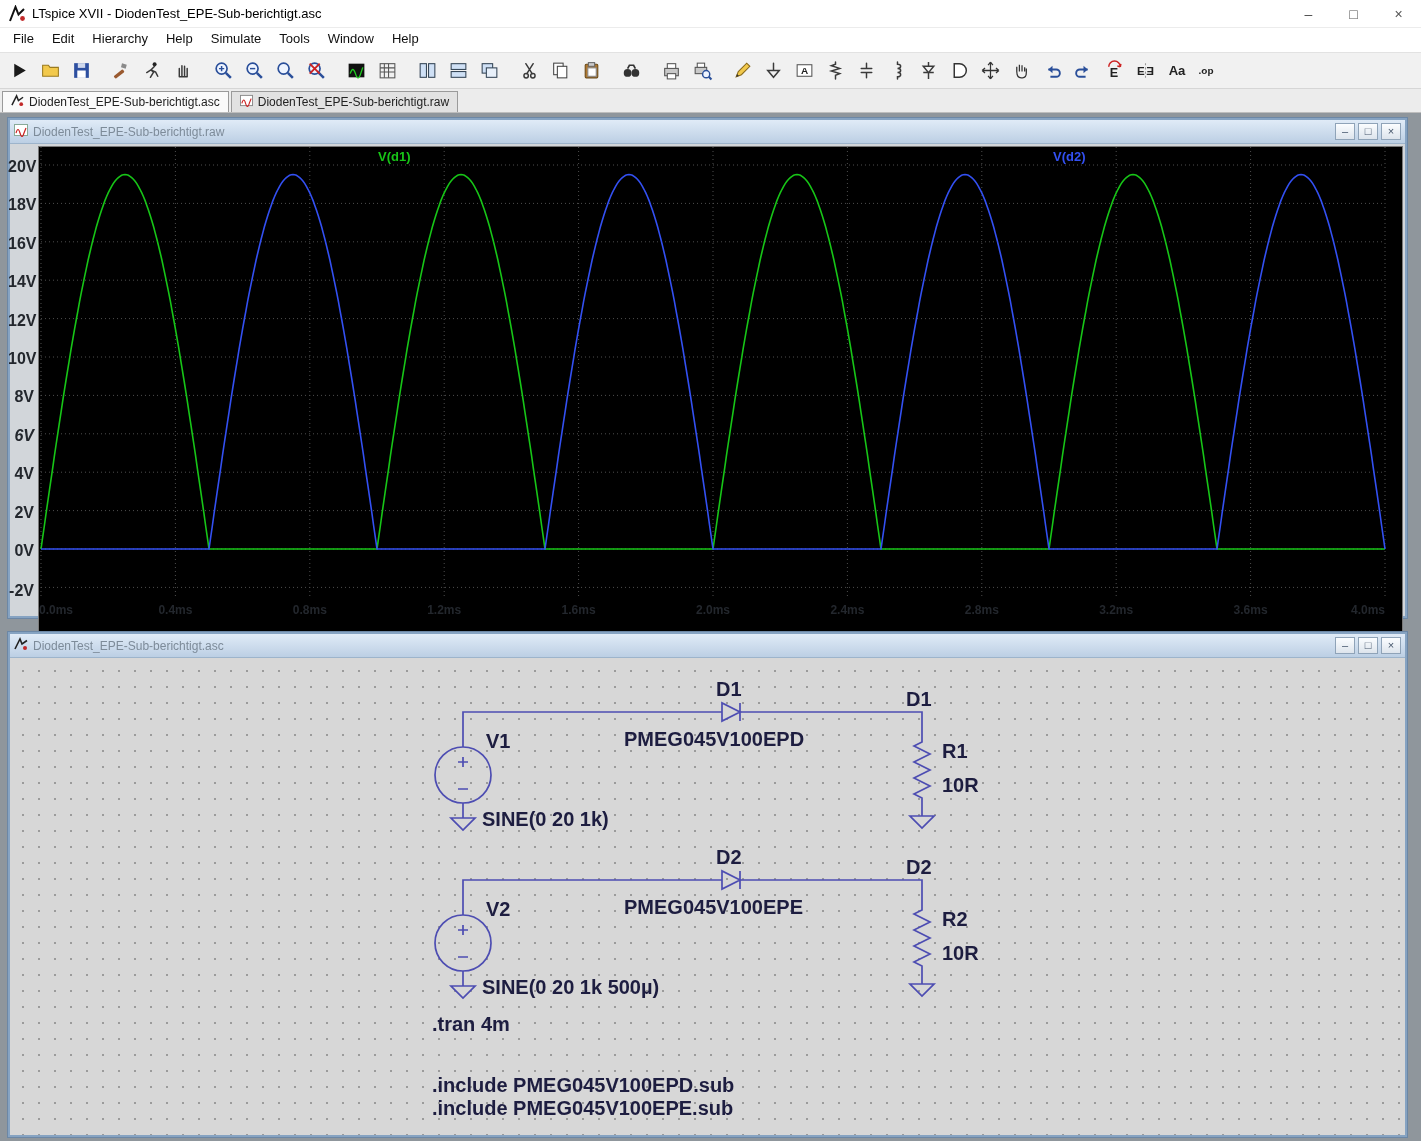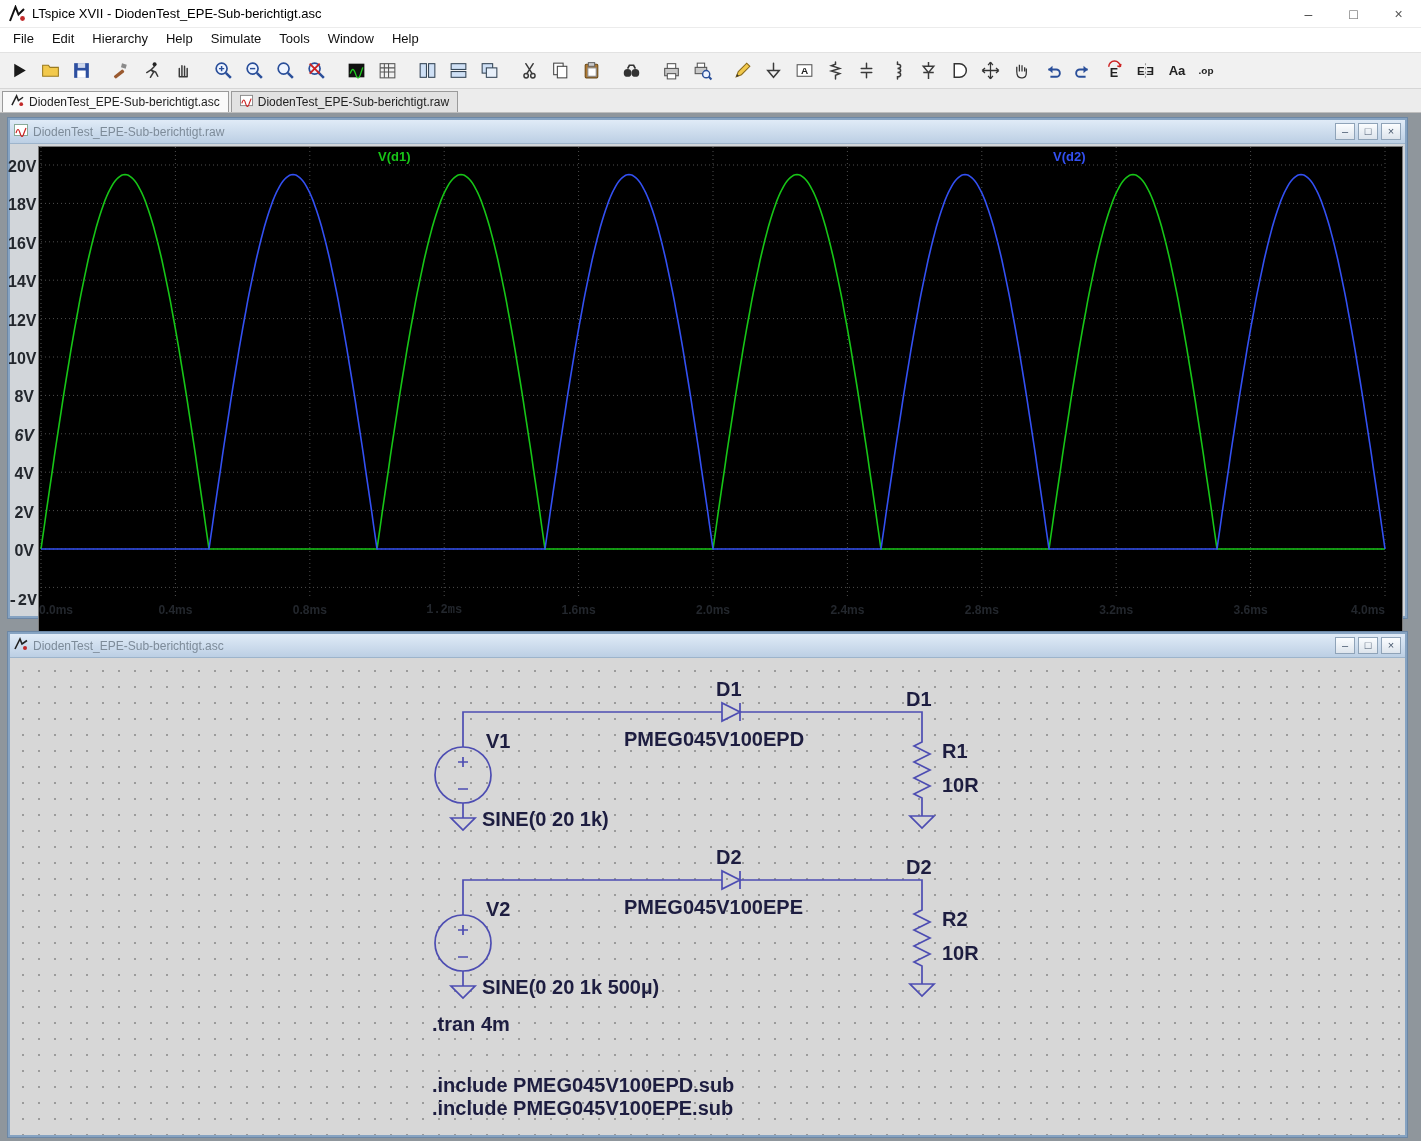--- a/index.html
+++ b/index.html
@@ -353,36 +353,36 @@
           <span class="ytick" style="top: 52.4px;">18V</span>
           <span class="ytick" style="top: 90.8px;">16V</span>
           <span class="ytick" style="top: 129.2px;">14V</span>
           <span class="ytick" style="top: 167.6px;">12V</span>
           <span class="ytick" style="top: 206px;">10V</span>
           <span class="ytick" style="top: 244.4px;">8V</span>
           <span class="ytick" style="top: 282.8px; font-style: italic;">6V</span>
           <span class="ytick" style="top: 321.2px;">4V</span>
           <span class="ytick" style="top: 359.6px;">2V</span>
           <span class="ytick" style="top: 398px;">0V</span>
-          <span class="ytick" style="top: 448px; font-family: Liberation Mono, monospace;">-2V</span>
+          <span class="ytick" style="top: 438px;">-2V</span>
         </div>
       <div class="plot-frame">
         <svg id="plot-svg" width="1363" height="452" viewBox="0 0 1363 452">
             <path d="M2.0 0 V452 M136.4 0 V452 M270.8 0 V452 M405.2 0 V452 M539.6 0 V452 M674.0 0 V452 M808.4 0 V452 M942.8 0 V452 M1077.2 0 V452 M1211.6 0 V452 M1346.0 0 V452 M2 18.0 H1346 M2 56.4 H1346 M2 94.8 H1346 M2 133.2 H1346 M2 171.6 H1346 M2 210.0 H1346 M2 248.4 H1346 M2 286.8 H1346 M2 325.2 H1346 M2 363.6 H1346 M2 402.0 H1346 M2 440.4 H1346 " stroke="#4e4e4e" stroke-width="1" stroke-dasharray="1 3" fill="none"></path>
             <path d="M2.0 402.0L3.7 390.2L5.4 378.5L7.0 366.8L8.7 355.1L10.4 343.4L12.1 331.8L13.8 320.3L15.4 308.9L17.1 297.5L18.8 286.3L20.5 275.2L22.2 264.2L23.8 253.3L25.5 242.6L27.2 232.0L28.9 221.6L30.6 211.4L32.2 201.4L33.9 191.6L35.6 181.9L37.3 172.5L39.0 163.3L40.6 154.4L42.3 145.7L44.0 137.3L45.7 129.1L47.4 121.2L49.0 113.5L50.7 106.2L52.4 99.1L54.1 92.3L55.8 85.9L57.4 79.7L59.1 73.9L60.8 68.4L62.5 63.2L64.2 58.4L65.8 53.9L67.5 49.7L69.2 45.9L70.9 42.5L72.6 39.4L74.2 36.6L75.9 34.2L77.6 32.2L79.3 30.6L81.0 29.3L82.6 28.3L84.3 27.8L86.0 27.6L87.7 27.8L89.4 28.3L91.0 29.3L92.7 30.6L94.4 32.2L96.1 34.2L97.8 36.6L99.4 39.4L101.1 42.5L102.8 45.9L104.5 49.7L106.2 53.9L107.8 58.4L109.5 63.2L111.2 68.4L112.9 73.9L114.6 79.7L116.2 85.9L117.9 92.3L119.6 99.1L121.3 106.2L123.0 113.5L124.6 121.2L126.3 129.1L128.0 137.3L129.7 145.7L131.4 154.4L133.0 163.3L134.7 172.5L136.4 181.9L138.1 191.6L139.8 201.4L141.4 211.4L143.1 221.6L144.8 232.0L146.5 242.6L148.2 253.3L149.8 264.2L151.5 275.2L153.2 286.3L154.9 297.5L156.6 308.9L158.2 320.3L159.9 331.8L161.6 343.4L163.3 355.1L165.0 366.8L166.6 378.5L168.3 390.2L170.0 402.0L171.7 402.0L173.4 402.0L175.0 402.0L176.7 402.0L178.4 402.0L180.1 402.0L181.8 402.0L183.4 402.0L185.1 402.0L186.8 402.0L188.5 402.0L190.2 402.0L191.8 402.0L193.5 402.0L195.2 402.0L196.9 402.0L198.6 402.0L200.2 402.0L201.9 402.0L203.6 402.0L205.3 402.0L207.0 402.0L208.6 402.0L210.3 402.0L212.0 402.0L213.7 402.0L215.4 402.0L217.0 402.0L218.7 402.0L220.4 402.0L222.1 402.0L223.8 402.0L225.4 402.0L227.1 402.0L228.8 402.0L230.5 402.0L232.2 402.0L233.8 402.0L235.5 402.0L237.2 402.0L238.9 402.0L240.6 402.0L242.2 402.0L243.9 402.0L245.6 402.0L247.3 402.0L249.0 402.0L250.6 402.0L252.3 402.0L254.0 402.0L255.7 402.0L257.4 402.0L259.0 402.0L260.7 402.0L262.4 402.0L264.1 402.0L265.8 402.0L267.4 402.0L269.1 402.0L270.8 402.0L272.5 402.0L274.2 402.0L275.8 402.0L277.5 402.0L279.2 402.0L280.9 402.0L282.6 402.0L284.2 402.0L285.9 402.0L287.6 402.0L289.3 402.0L291.0 402.0L292.6 402.0L294.3 402.0L296.0 402.0L297.7 402.0L299.4 402.0L301.0 402.0L302.7 402.0L304.4 402.0L306.1 402.0L307.8 402.0L309.4 402.0L311.1 402.0L312.8 402.0L314.5 402.0L316.2 402.0L317.8 402.0L319.5 402.0L321.2 402.0L322.9 402.0L324.6 402.0L326.2 402.0L327.9 402.0L329.6 402.0L331.3 402.0L333.0 402.0L334.6 402.0L336.3 402.0L338.0 402.0L339.7 390.2L341.4 378.5L343.0 366.8L344.7 355.1L346.4 343.4L348.1 331.8L349.8 320.3L351.4 308.9L353.1 297.5L354.8 286.3L356.5 275.2L358.2 264.2L359.8 253.3L361.5 242.6L363.2 232.0L364.9 221.6L366.6 211.4L368.2 201.4L369.9 191.6L371.6 181.9L373.3 172.5L375.0 163.3L376.6 154.4L378.3 145.7L380.0 137.3L381.7 129.1L383.4 121.2L385.0 113.5L386.7 106.2L388.4 99.1L390.1 92.3L391.8 85.9L393.4 79.7L395.1 73.9L396.8 68.4L398.5 63.2L400.2 58.4L401.8 53.9L403.5 49.7L405.2 45.9L406.9 42.5L408.6 39.4L410.2 36.6L411.9 34.2L413.6 32.2L415.3 30.6L417.0 29.3L418.6 28.3L420.3 27.8L422.0 27.6L423.7 27.8L425.4 28.3L427.0 29.3L428.7 30.6L430.4 32.2L432.1 34.2L433.8 36.6L435.4 39.4L437.1 42.5L438.8 45.9L440.5 49.7L442.2 53.9L443.8 58.4L445.5 63.2L447.2 68.4L448.9 73.9L450.6 79.7L452.2 85.9L453.9 92.3L455.6 99.1L457.3 106.2L459.0 113.5L460.6 121.2L462.3 129.1L464.0 137.3L465.7 145.7L467.4 154.4L469.0 163.3L470.7 172.5L472.4 181.9L474.1 191.6L475.8 201.4L477.4 211.4L479.1 221.6L480.8 232.0L482.5 242.6L484.2 253.3L485.8 264.2L487.5 275.2L489.2 286.3L490.9 297.5L492.6 308.9L494.2 320.3L495.9 331.8L497.6 343.4L499.3 355.1L501.0 366.8L502.6 378.5L504.3 390.2L506.0 402.0L507.7 402.0L509.4 402.0L511.0 402.0L512.7 402.0L514.4 402.0L516.1 402.0L517.8 402.0L519.4 402.0L521.1 402.0L522.8 402.0L524.5 402.0L526.2 402.0L527.8 402.0L529.5 402.0L531.2 402.0L532.9 402.0L534.6 402.0L536.2 402.0L537.9 402.0L539.6 402.0L541.3 402.0L543.0 402.0L544.6 402.0L546.3 402.0L548.0 402.0L549.7 402.0L551.4 402.0L553.0 402.0L554.7 402.0L556.4 402.0L558.1 402.0L559.8 402.0L561.4 402.0L563.1 402.0L564.8 402.0L566.5 402.0L568.2 402.0L569.8 402.0L571.5 402.0L573.2 402.0L574.9 402.0L576.6 402.0L578.2 402.0L579.9 402.0L581.6 402.0L583.3 402.0L585.0 402.0L586.6 402.0L588.3 402.0L590.0 402.0L591.7 402.0L593.4 402.0L595.0 402.0L596.7 402.0L598.4 402.0L600.1 402.0L601.8 402.0L603.4 402.0L605.1 402.0L606.8 402.0L608.5 402.0L610.2 402.0L611.8 402.0L613.5 402.0L615.2 402.0L616.9 402.0L618.6 402.0L620.2 402.0L621.9 402.0L623.6 402.0L625.3 402.0L627.0 402.0L628.6 402.0L630.3 402.0L632.0 402.0L633.7 402.0L635.4 402.0L637.0 402.0L638.7 402.0L640.4 402.0L642.1 402.0L643.8 402.0L645.4 402.0L647.1 402.0L648.8 402.0L650.5 402.0L652.2 402.0L653.8 402.0L655.5 402.0L657.2 402.0L658.9 402.0L660.6 402.0L662.2 402.0L663.9 402.0L665.6 402.0L667.3 402.0L669.0 402.0L670.6 402.0L672.3 402.0L674.0 402.0L675.7 390.2L677.4 378.5L679.0 366.8L680.7 355.1L682.4 343.4L684.1 331.8L685.8 320.3L687.4 308.9L689.1 297.5L690.8 286.3L692.5 275.2L694.2 264.2L695.8 253.3L697.5 242.6L699.2 232.0L700.9 221.6L702.6 211.4L704.2 201.4L705.9 191.6L707.6 181.9L709.3 172.5L711.0 163.3L712.6 154.4L714.3 145.7L716.0 137.3L717.7 129.1L719.4 121.2L721.0 113.5L722.7 106.2L724.4 99.1L726.1 92.3L727.8 85.9L729.4 79.7L731.1 73.9L732.8 68.4L734.5 63.2L736.2 58.4L737.8 53.9L739.5 49.7L741.2 45.9L742.9 42.5L744.6 39.4L746.2 36.6L747.9 34.2L749.6 32.2L751.3 30.6L753.0 29.3L754.6 28.3L756.3 27.8L758.0 27.6L759.7 27.8L761.4 28.3L763.0 29.3L764.7 30.6L766.4 32.2L768.1 34.2L769.8 36.6L771.4 39.4L773.1 42.5L774.8 45.9L776.5 49.7L778.2 53.9L779.8 58.4L781.5 63.2L783.2 68.4L784.9 73.9L786.6 79.7L788.2 85.9L789.9 92.3L791.6 99.1L793.3 106.2L795.0 113.5L796.6 121.2L798.3 129.1L800.0 137.3L801.7 145.7L803.4 154.4L805.0 163.3L806.7 172.5L808.4 181.9L810.1 191.6L811.8 201.4L813.4 211.4L815.1 221.6L816.8 232.0L818.5 242.6L820.2 253.3L821.8 264.2L823.5 275.2L825.2 286.3L826.9 297.5L828.6 308.9L830.2 320.3L831.9 331.8L833.6 343.4L835.3 355.1L837.0 366.8L838.6 378.5L840.3 390.2L842.0 402.0L843.7 402.0L845.4 402.0L847.0 402.0L848.7 402.0L850.4 402.0L852.1 402.0L853.8 402.0L855.4 402.0L857.1 402.0L858.8 402.0L860.5 402.0L862.2 402.0L863.8 402.0L865.5 402.0L867.2 402.0L868.9 402.0L870.6 402.0L872.2 402.0L873.9 402.0L875.6 402.0L877.3 402.0L879.0 402.0L880.6 402.0L882.3 402.0L884.0 402.0L885.7 402.0L887.4 402.0L889.0 402.0L890.7 402.0L892.4 402.0L894.1 402.0L895.8 402.0L897.4 402.0L899.1 402.0L900.8 402.0L902.5 402.0L904.2 402.0L905.8 402.0L907.5 402.0L909.2 402.0L910.9 402.0L912.6 402.0L914.2 402.0L915.9 402.0L917.6 402.0L919.3 402.0L921.0 402.0L922.6 402.0L924.3 402.0L926.0 402.0L927.7 402.0L929.4 402.0L931.0 402.0L932.7 402.0L934.4 402.0L936.1 402.0L937.8 402.0L939.4 402.0L941.1 402.0L942.8 402.0L944.5 402.0L946.2 402.0L947.8 402.0L949.5 402.0L951.2 402.0L952.9 402.0L954.6 402.0L956.2 402.0L957.9 402.0L959.6 402.0L961.3 402.0L963.0 402.0L964.6 402.0L966.3 402.0L968.0 402.0L969.7 402.0L971.4 402.0L973.0 402.0L974.7 402.0L976.4 402.0L978.1 402.0L979.8 402.0L981.4 402.0L983.1 402.0L984.8 402.0L986.5 402.0L988.2 402.0L989.8 402.0L991.5 402.0L993.2 402.0L994.9 402.0L996.6 402.0L998.2 402.0L999.9 402.0L1001.6 402.0L1003.3 402.0L1005.0 402.0L1006.6 402.0L1008.3 402.0L1010.0 402.0L1011.7 390.2L1013.4 378.5L1015.0 366.8L1016.7 355.1L1018.4 343.4L1020.1 331.8L1021.8 320.3L1023.4 308.9L1025.1 297.5L1026.8 286.3L1028.5 275.2L1030.2 264.2L1031.8 253.3L1033.5 242.6L1035.2 232.0L1036.9 221.6L1038.6 211.4L1040.2 201.4L1041.9 191.6L1043.6 181.9L1045.3 172.5L1047.0 163.3L1048.6 154.4L1050.3 145.7L1052.0 137.3L1053.7 129.1L1055.4 121.2L1057.0 113.5L1058.7 106.2L1060.4 99.1L1062.1 92.3L1063.8 85.9L1065.4 79.7L1067.1 73.9L1068.8 68.4L1070.5 63.2L1072.2 58.4L1073.8 53.9L1075.5 49.7L1077.2 45.9L1078.9 42.5L1080.6 39.4L1082.2 36.6L1083.9 34.2L1085.6 32.2L1087.3 30.6L1089.0 29.3L1090.6 28.3L1092.3 27.8L1094.0 27.6L1095.7 27.8L1097.4 28.3L1099.0 29.3L1100.7 30.6L1102.4 32.2L1104.1 34.2L1105.8 36.6L1107.4 39.4L1109.1 42.5L1110.8 45.9L1112.5 49.7L1114.2 53.9L1115.8 58.4L1117.5 63.2L1119.2 68.4L1120.9 73.9L1122.6 79.7L1124.2 85.9L1125.9 92.3L1127.6 99.1L1129.3 106.2L1131.0 113.5L1132.6 121.2L1134.3 129.1L1136.0 137.3L1137.7 145.7L1139.4 154.4L1141.0 163.3L1142.7 172.5L1144.4 181.9L1146.1 191.6L1147.8 201.4L1149.4 211.4L1151.1 221.6L1152.8 232.0L1154.5 242.6L1156.2 253.3L1157.8 264.2L1159.5 275.2L1161.2 286.3L1162.9 297.5L1164.6 308.9L1166.2 320.3L1167.9 331.8L1169.6 343.4L1171.3 355.1L1173.0 366.8L1174.6 378.5L1176.3 390.2L1178.0 402.0L1179.7 402.0L1181.4 402.0L1183.0 402.0L1184.7 402.0L1186.4 402.0L1188.1 402.0L1189.8 402.0L1191.4 402.0L1193.1 402.0L1194.8 402.0L1196.5 402.0L1198.2 402.0L1199.8 402.0L1201.5 402.0L1203.2 402.0L1204.9 402.0L1206.6 402.0L1208.2 402.0L1209.9 402.0L1211.6 402.0L1213.3 402.0L1215.0 402.0L1216.6 402.0L1218.3 402.0L1220.0 402.0L1221.7 402.0L1223.4 402.0L1225.0 402.0L1226.7 402.0L1228.4 402.0L1230.1 402.0L1231.8 402.0L1233.4 402.0L1235.1 402.0L1236.8 402.0L1238.5 402.0L1240.2 402.0L1241.8 402.0L1243.5 402.0L1245.2 402.0L1246.9 402.0L1248.6 402.0L1250.2 402.0L1251.9 402.0L1253.6 402.0L1255.3 402.0L1257.0 402.0L1258.6 402.0L1260.3 402.0L1262.0 402.0L1263.7 402.0L1265.4 402.0L1267.0 402.0L1268.7 402.0L1270.4 402.0L1272.1 402.0L1273.8 402.0L1275.4 402.0L1277.1 402.0L1278.8 402.0L1280.5 402.0L1282.2 402.0L1283.8 402.0L1285.5 402.0L1287.2 402.0L1288.9 402.0L1290.6 402.0L1292.2 402.0L1293.9 402.0L1295.6 402.0L1297.3 402.0L1299.0 402.0L1300.6 402.0L1302.3 402.0L1304.0 402.0L1305.7 402.0L1307.4 402.0L1309.0 402.0L1310.7 402.0L1312.4 402.0L1314.1 402.0L1315.8 402.0L1317.4 402.0L1319.1 402.0L1320.8 402.0L1322.5 402.0L1324.2 402.0L1325.8 402.0L1327.5 402.0L1329.2 402.0L1330.9 402.0L1332.6 402.0L1334.2 402.0L1335.9 402.0L1337.6 402.0L1339.3 402.0L1341.0 402.0L1342.6 402.0L1344.3 402.0L1346.0 402.0" stroke="#17c517" stroke-width="1.6" fill="none"></path>
             <path d="M2.0 402.0L3.7 402.0L5.4 402.0L7.0 402.0L8.7 402.0L10.4 402.0L12.1 402.0L13.8 402.0L15.4 402.0L17.1 402.0L18.8 402.0L20.5 402.0L22.2 402.0L23.8 402.0L25.5 402.0L27.2 402.0L28.9 402.0L30.6 402.0L32.2 402.0L33.9 402.0L35.6 402.0L37.3 402.0L39.0 402.0L40.6 402.0L42.3 402.0L44.0 402.0L45.7 402.0L47.4 402.0L49.0 402.0L50.7 402.0L52.4 402.0L54.1 402.0L55.8 402.0L57.4 402.0L59.1 402.0L60.8 402.0L62.5 402.0L64.2 402.0L65.8 402.0L67.5 402.0L69.2 402.0L70.9 402.0L72.6 402.0L74.2 402.0L75.9 402.0L77.6 402.0L79.3 402.0L81.0 402.0L82.6 402.0L84.3 402.0L86.0 402.0L87.7 402.0L89.4 402.0L91.0 402.0L92.7 402.0L94.4 402.0L96.1 402.0L97.8 402.0L99.4 402.0L101.1 402.0L102.8 402.0L104.5 402.0L106.2 402.0L107.8 402.0L109.5 402.0L111.2 402.0L112.9 402.0L114.6 402.0L116.2 402.0L117.9 402.0L119.6 402.0L121.3 402.0L123.0 402.0L124.6 402.0L126.3 402.0L128.0 402.0L129.7 402.0L131.4 402.0L133.0 402.0L134.7 402.0L136.4 402.0L138.1 402.0L139.8 402.0L141.4 402.0L143.1 402.0L144.8 402.0L146.5 402.0L148.2 402.0L149.8 402.0L151.5 402.0L153.2 402.0L154.9 402.0L156.6 402.0L158.2 402.0L159.9 402.0L161.6 402.0L163.3 402.0L165.0 402.0L166.6 402.0L168.3 402.0L170.0 402.0L171.7 390.2L173.4 378.5L175.0 366.8L176.7 355.1L178.4 343.4L180.1 331.8L181.8 320.3L183.4 308.9L185.1 297.5L186.8 286.3L188.5 275.2L190.2 264.2L191.8 253.3L193.5 242.6L195.2 232.0L196.9 221.6L198.6 211.4L200.2 201.4L201.9 191.6L203.6 181.9L205.3 172.5L207.0 163.3L208.6 154.4L210.3 145.7L212.0 137.3L213.7 129.1L215.4 121.2L217.0 113.5L218.7 106.2L220.4 99.1L222.1 92.3L223.8 85.9L225.4 79.7L227.1 73.9L228.8 68.4L230.5 63.2L232.2 58.4L233.8 53.9L235.5 49.7L237.2 45.9L238.9 42.5L240.6 39.4L242.2 36.6L243.9 34.2L245.6 32.2L247.3 30.6L249.0 29.3L250.6 28.3L252.3 27.8L254.0 27.6L255.7 27.8L257.4 28.3L259.0 29.3L260.7 30.6L262.4 32.2L264.1 34.2L265.8 36.6L267.4 39.4L269.1 42.5L270.8 45.9L272.5 49.7L274.2 53.9L275.8 58.4L277.5 63.2L279.2 68.4L280.9 73.9L282.6 79.7L284.2 85.9L285.9 92.3L287.6 99.1L289.3 106.2L291.0 113.5L292.6 121.2L294.3 129.1L296.0 137.3L297.7 145.7L299.4 154.4L301.0 163.3L302.7 172.5L304.4 181.9L306.1 191.6L307.8 201.4L309.4 211.4L311.1 221.6L312.8 232.0L314.5 242.6L316.2 253.3L317.8 264.2L319.5 275.2L321.2 286.3L322.9 297.5L324.6 308.9L326.2 320.3L327.9 331.8L329.6 343.4L331.3 355.1L333.0 366.8L334.6 378.5L336.3 390.2L338.0 402.0L339.7 402.0L341.4 402.0L343.0 402.0L344.7 402.0L346.4 402.0L348.1 402.0L349.8 402.0L351.4 402.0L353.1 402.0L354.8 402.0L356.5 402.0L358.2 402.0L359.8 402.0L361.5 402.0L363.2 402.0L364.9 402.0L366.6 402.0L368.2 402.0L369.9 402.0L371.6 402.0L373.3 402.0L375.0 402.0L376.6 402.0L378.3 402.0L380.0 402.0L381.7 402.0L383.4 402.0L385.0 402.0L386.7 402.0L388.4 402.0L390.1 402.0L391.8 402.0L393.4 402.0L395.1 402.0L396.8 402.0L398.5 402.0L400.2 402.0L401.8 402.0L403.5 402.0L405.2 402.0L406.9 402.0L408.6 402.0L410.2 402.0L411.9 402.0L413.6 402.0L415.3 402.0L417.0 402.0L418.6 402.0L420.3 402.0L422.0 402.0L423.7 402.0L425.4 402.0L427.0 402.0L428.7 402.0L430.4 402.0L432.1 402.0L433.8 402.0L435.4 402.0L437.1 402.0L438.8 402.0L440.5 402.0L442.2 402.0L443.8 402.0L445.5 402.0L447.2 402.0L448.9 402.0L450.6 402.0L452.2 402.0L453.9 402.0L455.6 402.0L457.3 402.0L459.0 402.0L460.6 402.0L462.3 402.0L464.0 402.0L465.7 402.0L467.4 402.0L469.0 402.0L470.7 402.0L472.4 402.0L474.1 402.0L475.8 402.0L477.4 402.0L479.1 402.0L480.8 402.0L482.5 402.0L484.2 402.0L485.8 402.0L487.5 402.0L489.2 402.0L490.9 402.0L492.6 402.0L494.2 402.0L495.9 402.0L497.6 402.0L499.3 402.0L501.0 402.0L502.6 402.0L504.3 402.0L506.0 402.0L507.7 390.2L509.4 378.5L511.0 366.8L512.7 355.1L514.4 343.4L516.1 331.8L517.8 320.3L519.4 308.9L521.1 297.5L522.8 286.3L524.5 275.2L526.2 264.2L527.8 253.3L529.5 242.6L531.2 232.0L532.9 221.6L534.6 211.4L536.2 201.4L537.9 191.6L539.6 181.9L541.3 172.5L543.0 163.3L544.6 154.4L546.3 145.7L548.0 137.3L549.7 129.1L551.4 121.2L553.0 113.5L554.7 106.2L556.4 99.1L558.1 92.3L559.8 85.9L561.4 79.7L563.1 73.9L564.8 68.4L566.5 63.2L568.2 58.4L569.8 53.9L571.5 49.7L573.2 45.9L574.9 42.5L576.6 39.4L578.2 36.6L579.9 34.2L581.6 32.2L583.3 30.6L585.0 29.3L586.6 28.3L588.3 27.8L590.0 27.6L591.7 27.8L593.4 28.3L595.0 29.3L596.7 30.6L598.4 32.2L600.1 34.2L601.8 36.6L603.4 39.4L605.1 42.5L606.8 45.9L608.5 49.7L610.2 53.9L611.8 58.4L613.5 63.2L615.2 68.4L616.9 73.9L618.6 79.7L620.2 85.9L621.9 92.3L623.6 99.1L625.3 106.2L627.0 113.5L628.6 121.2L630.3 129.1L632.0 137.3L633.7 145.7L635.4 154.4L637.0 163.3L638.7 172.5L640.4 181.9L642.1 191.6L643.8 201.4L645.4 211.4L647.1 221.6L648.8 232.0L650.5 242.6L652.2 253.3L653.8 264.2L655.5 275.2L657.2 286.3L658.9 297.5L660.6 308.9L662.2 320.3L663.9 331.8L665.6 343.4L667.3 355.1L669.0 366.8L670.6 378.5L672.3 390.2L674.0 402.0L675.7 402.0L677.4 402.0L679.0 402.0L680.7 402.0L682.4 402.0L684.1 402.0L685.8 402.0L687.4 402.0L689.1 402.0L690.8 402.0L692.5 402.0L694.2 402.0L695.8 402.0L697.5 402.0L699.2 402.0L700.9 402.0L702.6 402.0L704.2 402.0L705.9 402.0L707.6 402.0L709.3 402.0L711.0 402.0L712.6 402.0L714.3 402.0L716.0 402.0L717.7 402.0L719.4 402.0L721.0 402.0L722.7 402.0L724.4 402.0L726.1 402.0L727.8 402.0L729.4 402.0L731.1 402.0L732.8 402.0L734.5 402.0L736.2 402.0L737.8 402.0L739.5 402.0L741.2 402.0L742.9 402.0L744.6 402.0L746.2 402.0L747.9 402.0L749.6 402.0L751.3 402.0L753.0 402.0L754.6 402.0L756.3 402.0L758.0 402.0L759.7 402.0L761.4 402.0L763.0 402.0L764.7 402.0L766.4 402.0L768.1 402.0L769.8 402.0L771.4 402.0L773.1 402.0L774.8 402.0L776.5 402.0L778.2 402.0L779.8 402.0L781.5 402.0L783.2 402.0L784.9 402.0L786.6 402.0L788.2 402.0L789.9 402.0L791.6 402.0L793.3 402.0L795.0 402.0L796.6 402.0L798.3 402.0L800.0 402.0L801.7 402.0L803.4 402.0L805.0 402.0L806.7 402.0L808.4 402.0L810.1 402.0L811.8 402.0L813.4 402.0L815.1 402.0L816.8 402.0L818.5 402.0L820.2 402.0L821.8 402.0L823.5 402.0L825.2 402.0L826.9 402.0L828.6 402.0L830.2 402.0L831.9 402.0L833.6 402.0L835.3 402.0L837.0 402.0L838.6 402.0L840.3 402.0L842.0 402.0L843.7 390.2L845.4 378.5L847.0 366.8L848.7 355.1L850.4 343.4L852.1 331.8L853.8 320.3L855.4 308.9L857.1 297.5L858.8 286.3L860.5 275.2L862.2 264.2L863.8 253.3L865.5 242.6L867.2 232.0L868.9 221.6L870.6 211.4L872.2 201.4L873.9 191.6L875.6 181.9L877.3 172.5L879.0 163.3L880.6 154.4L882.3 145.7L884.0 137.3L885.7 129.1L887.4 121.2L889.0 113.5L890.7 106.2L892.4 99.1L894.1 92.3L895.8 85.9L897.4 79.7L899.1 73.9L900.8 68.4L902.5 63.2L904.2 58.4L905.8 53.9L907.5 49.7L909.2 45.9L910.9 42.5L912.6 39.4L914.2 36.6L915.9 34.2L917.6 32.2L919.3 30.6L921.0 29.3L922.6 28.3L924.3 27.8L926.0 27.6L927.7 27.8L929.4 28.3L931.0 29.3L932.7 30.6L934.4 32.2L936.1 34.2L937.8 36.6L939.4 39.4L941.1 42.5L942.8 45.9L944.5 49.7L946.2 53.9L947.8 58.4L949.5 63.2L951.2 68.4L952.9 73.9L954.6 79.7L956.2 85.9L957.9 92.3L959.6 99.1L961.3 106.2L963.0 113.5L964.6 121.2L966.3 129.1L968.0 137.3L969.7 145.7L971.4 154.4L973.0 163.3L974.7 172.5L976.4 181.9L978.1 191.6L979.8 201.4L981.4 211.4L983.1 221.6L984.8 232.0L986.5 242.6L988.2 253.3L989.8 264.2L991.5 275.2L993.2 286.3L994.9 297.5L996.6 308.9L998.2 320.3L999.9 331.8L1001.6 343.4L1003.3 355.1L1005.0 366.8L1006.6 378.5L1008.3 390.2L1010.0 402.0L1011.7 402.0L1013.4 402.0L1015.0 402.0L1016.7 402.0L1018.4 402.0L1020.1 402.0L1021.8 402.0L1023.4 402.0L1025.1 402.0L1026.8 402.0L1028.5 402.0L1030.2 402.0L1031.8 402.0L1033.5 402.0L1035.2 402.0L1036.9 402.0L1038.6 402.0L1040.2 402.0L1041.9 402.0L1043.6 402.0L1045.3 402.0L1047.0 402.0L1048.6 402.0L1050.3 402.0L1052.0 402.0L1053.7 402.0L1055.4 402.0L1057.0 402.0L1058.7 402.0L1060.4 402.0L1062.1 402.0L1063.8 402.0L1065.4 402.0L1067.1 402.0L1068.8 402.0L1070.5 402.0L1072.2 402.0L1073.8 402.0L1075.5 402.0L1077.2 402.0L1078.9 402.0L1080.6 402.0L1082.2 402.0L1083.9 402.0L1085.6 402.0L1087.3 402.0L1089.0 402.0L1090.6 402.0L1092.3 402.0L1094.0 402.0L1095.7 402.0L1097.4 402.0L1099.0 402.0L1100.7 402.0L1102.4 402.0L1104.1 402.0L1105.8 402.0L1107.4 402.0L1109.1 402.0L1110.8 402.0L1112.5 402.0L1114.2 402.0L1115.8 402.0L1117.5 402.0L1119.2 402.0L1120.9 402.0L1122.6 402.0L1124.2 402.0L1125.9 402.0L1127.6 402.0L1129.3 402.0L1131.0 402.0L1132.6 402.0L1134.3 402.0L1136.0 402.0L1137.7 402.0L1139.4 402.0L1141.0 402.0L1142.7 402.0L1144.4 402.0L1146.1 402.0L1147.8 402.0L1149.4 402.0L1151.1 402.0L1152.8 402.0L1154.5 402.0L1156.2 402.0L1157.8 402.0L1159.5 402.0L1161.2 402.0L1162.9 402.0L1164.6 402.0L1166.2 402.0L1167.9 402.0L1169.6 402.0L1171.3 402.0L1173.0 402.0L1174.6 402.0L1176.3 402.0L1178.0 402.0L1179.7 390.2L1181.4 378.5L1183.0 366.8L1184.7 355.1L1186.4 343.4L1188.1 331.8L1189.8 320.3L1191.4 308.9L1193.1 297.5L1194.8 286.3L1196.5 275.2L1198.2 264.2L1199.8 253.3L1201.5 242.6L1203.2 232.0L1204.9 221.6L1206.6 211.4L1208.2 201.4L1209.9 191.6L1211.6 181.9L1213.3 172.5L1215.0 163.3L1216.6 154.4L1218.3 145.7L1220.0 137.3L1221.7 129.1L1223.4 121.2L1225.0 113.5L1226.7 106.2L1228.4 99.1L1230.1 92.3L1231.8 85.9L1233.4 79.7L1235.1 73.9L1236.8 68.4L1238.5 63.2L1240.2 58.4L1241.8 53.9L1243.5 49.7L1245.2 45.9L1246.9 42.5L1248.6 39.4L1250.2 36.6L1251.9 34.2L1253.6 32.2L1255.3 30.6L1257.0 29.3L1258.6 28.3L1260.3 27.8L1262.0 27.6L1263.7 27.8L1265.4 28.3L1267.0 29.3L1268.7 30.6L1270.4 32.2L1272.1 34.2L1273.8 36.6L1275.4 39.4L1277.1 42.5L1278.8 45.9L1280.5 49.7L1282.2 53.9L1283.8 58.4L1285.5 63.2L1287.2 68.4L1288.9 73.9L1290.6 79.7L1292.2 85.9L1293.9 92.3L1295.6 99.1L1297.3 106.2L1299.0 113.5L1300.6 121.2L1302.3 129.1L1304.0 137.3L1305.7 145.7L1307.4 154.4L1309.0 163.3L1310.7 172.5L1312.4 181.9L1314.1 191.6L1315.8 201.4L1317.4 211.4L1319.1 221.6L1320.8 232.0L1322.5 242.6L1324.2 253.3L1325.8 264.2L1327.5 275.2L1329.2 286.3L1330.9 297.5L1332.6 308.9L1334.2 320.3L1335.9 331.8L1337.6 343.4L1339.3 355.1L1341.0 366.8L1342.6 378.5L1344.3 390.2L1346.0 402.0" stroke="#3350f2" stroke-width="1.6" fill="none"></path>
             <text x="339" y="14" fill="#17c517" font-size="13" font-weight="bold">V(d1)</text>
             <text x="1014" y="14" fill="#3350f2" font-size="13" font-weight="bold">V(d2)</text>
           </svg>
       </div>
       <div id="x-ticks">
           <span class="xtick" style="left: 2px; transform: translateX(-2px);">0.0ms</span>
           <span class="xtick" style="left: 136.4px; transform: translateX(-50%);">0.4ms</span>
           <span class="xtick" style="left: 270.8px; transform: translateX(-50%);">0.8ms</span>
-          <span class="xtick" style="left: 405.2px; transform: translateX(-50%); font-family: Liberation Mono, monospace;">1.2ms</span>
+          <span class="xtick" style="left: 405.2px; transform: translateX(-50%);">1.2ms</span>
           <span class="xtick" style="left: 539.6px; transform: translateX(-50%);">1.6ms</span>
           <span class="xtick" style="left: 674px; transform: translateX(-50%);">2.0ms</span>
           <span class="xtick" style="left: 808.4px; transform: translateX(-50%);">2.4ms</span>
           <span class="xtick" style="left: 942.8px; transform: translateX(-50%);">2.8ms</span>
           <span class="xtick" style="left: 1077.2px; transform: translateX(-50%);">3.2ms</span>
           <span class="xtick" style="left: 1211.6px; transform: translateX(-50%);">3.6ms</span>
           <span class="xtick" style="left: 1346px; transform: translateX(-100%);">4.0ms</span>
         </div>
     </div>
   </div>

